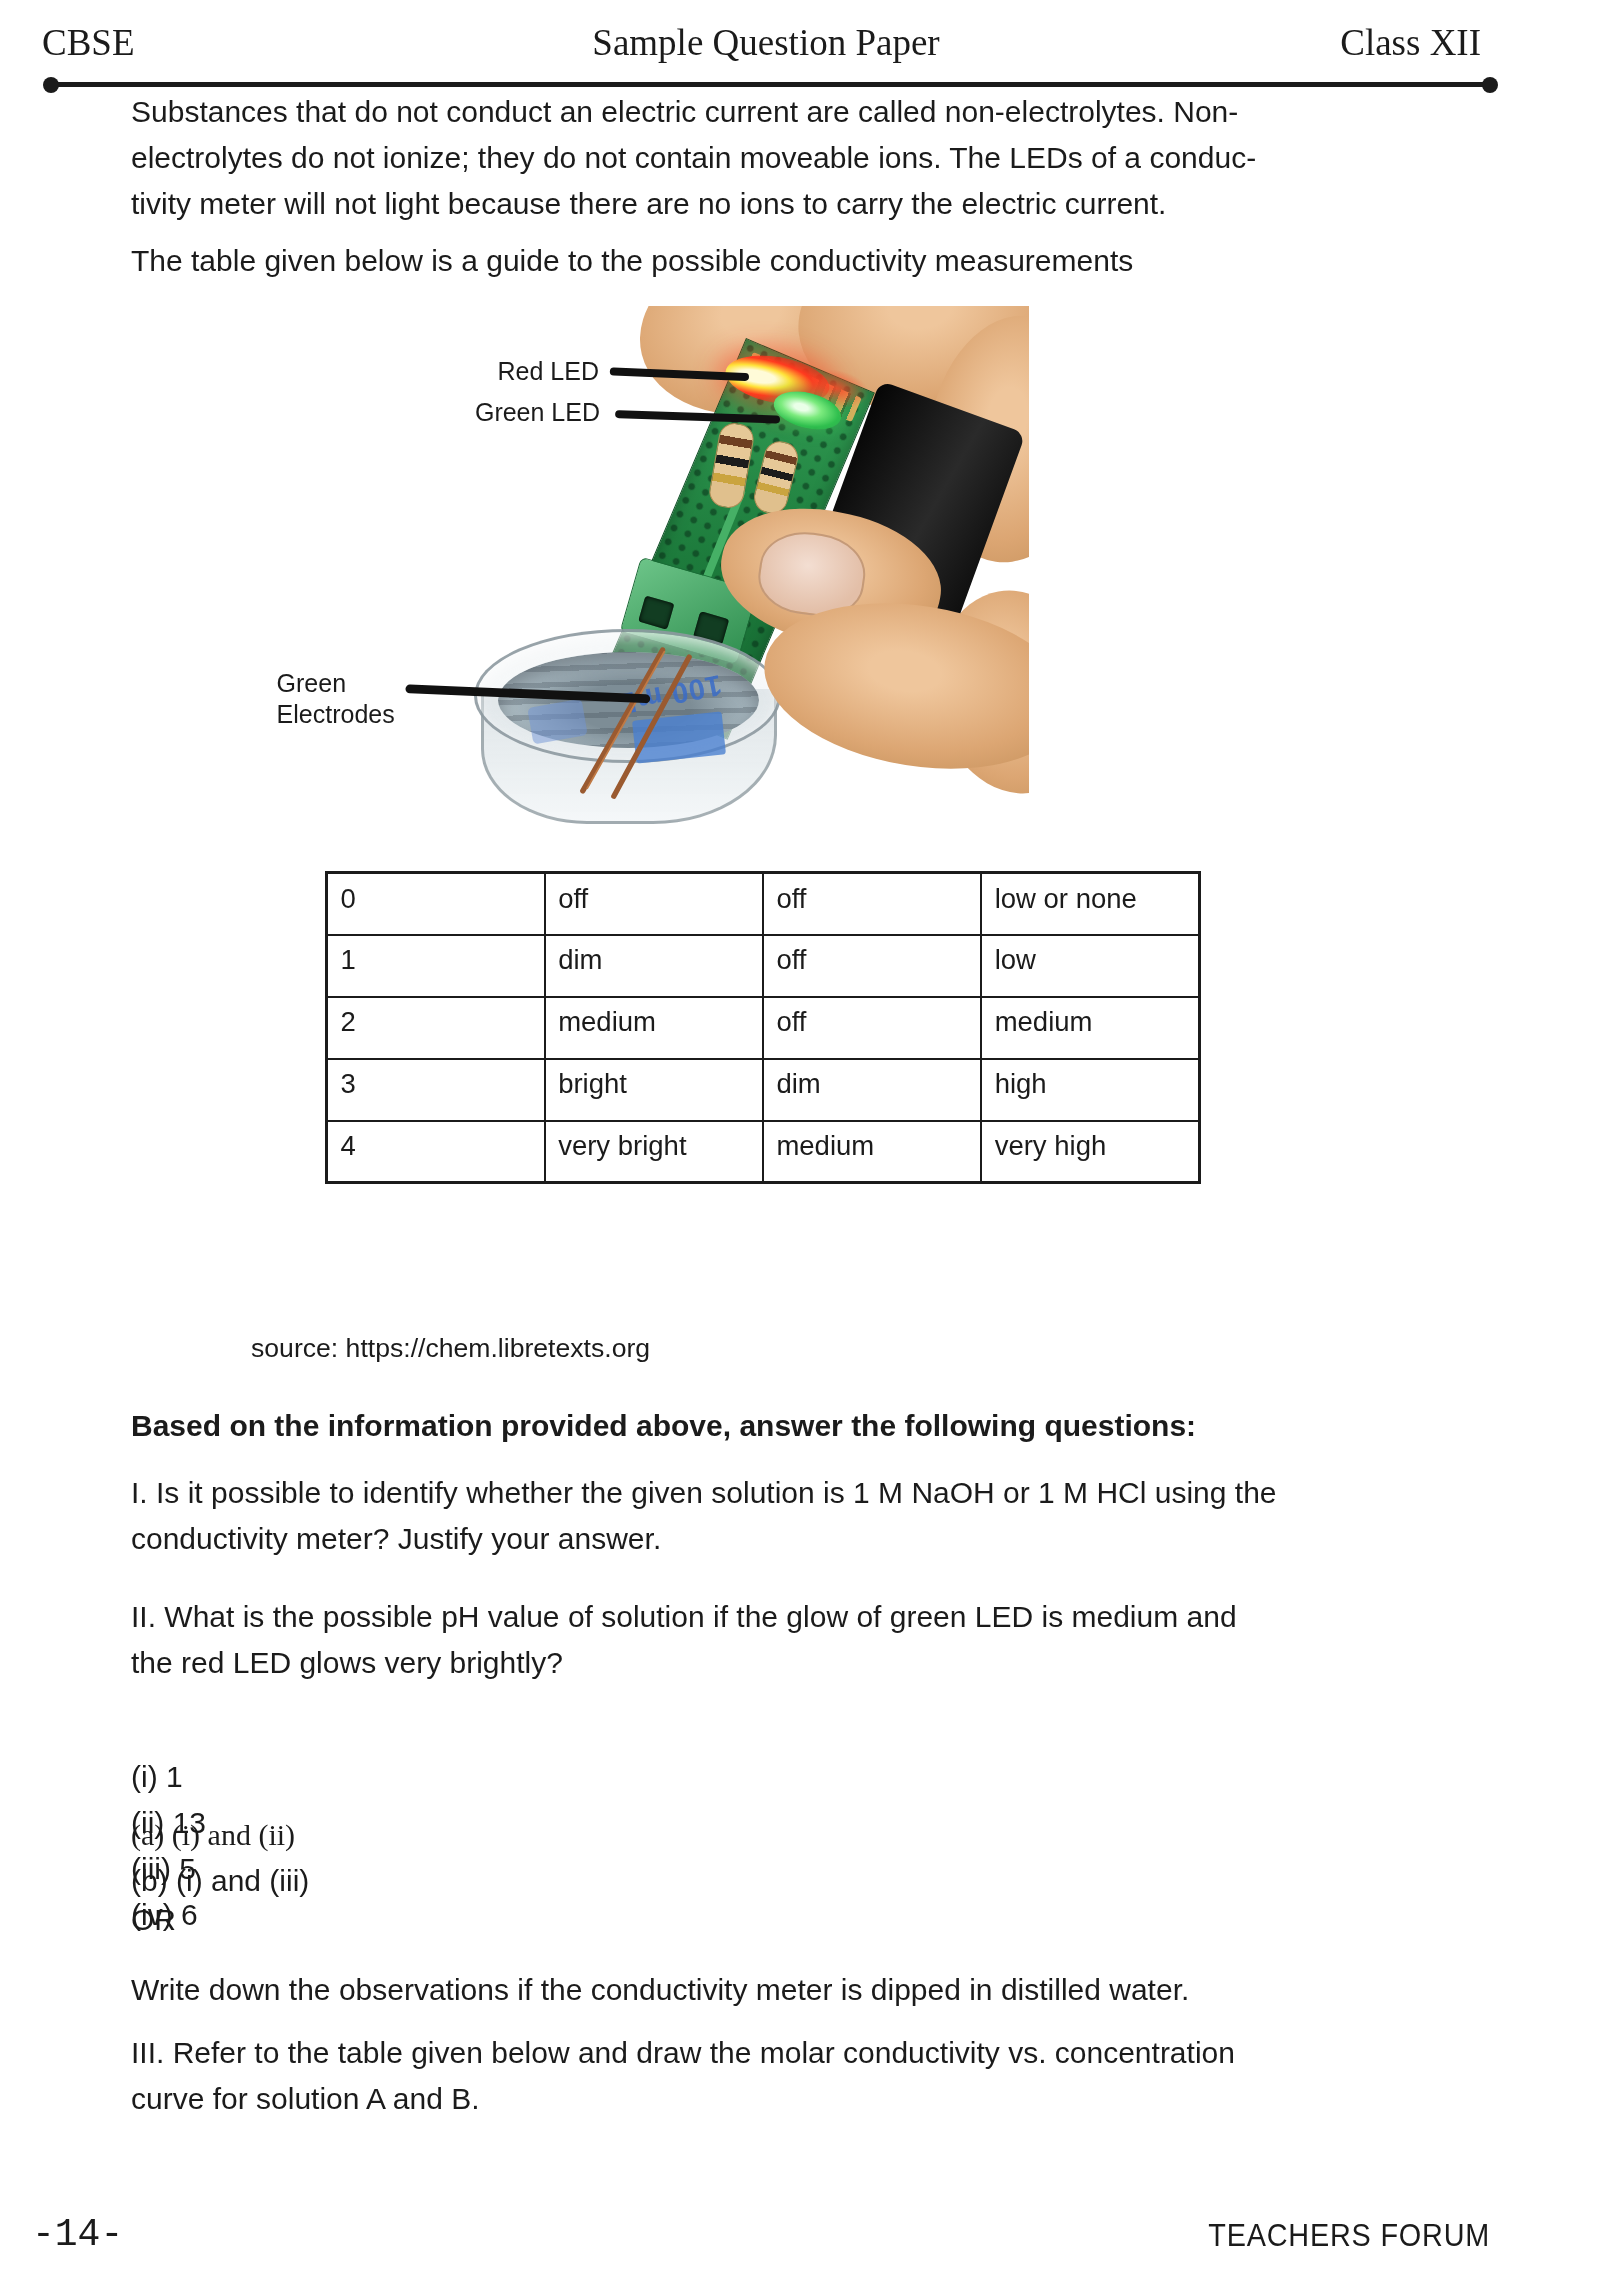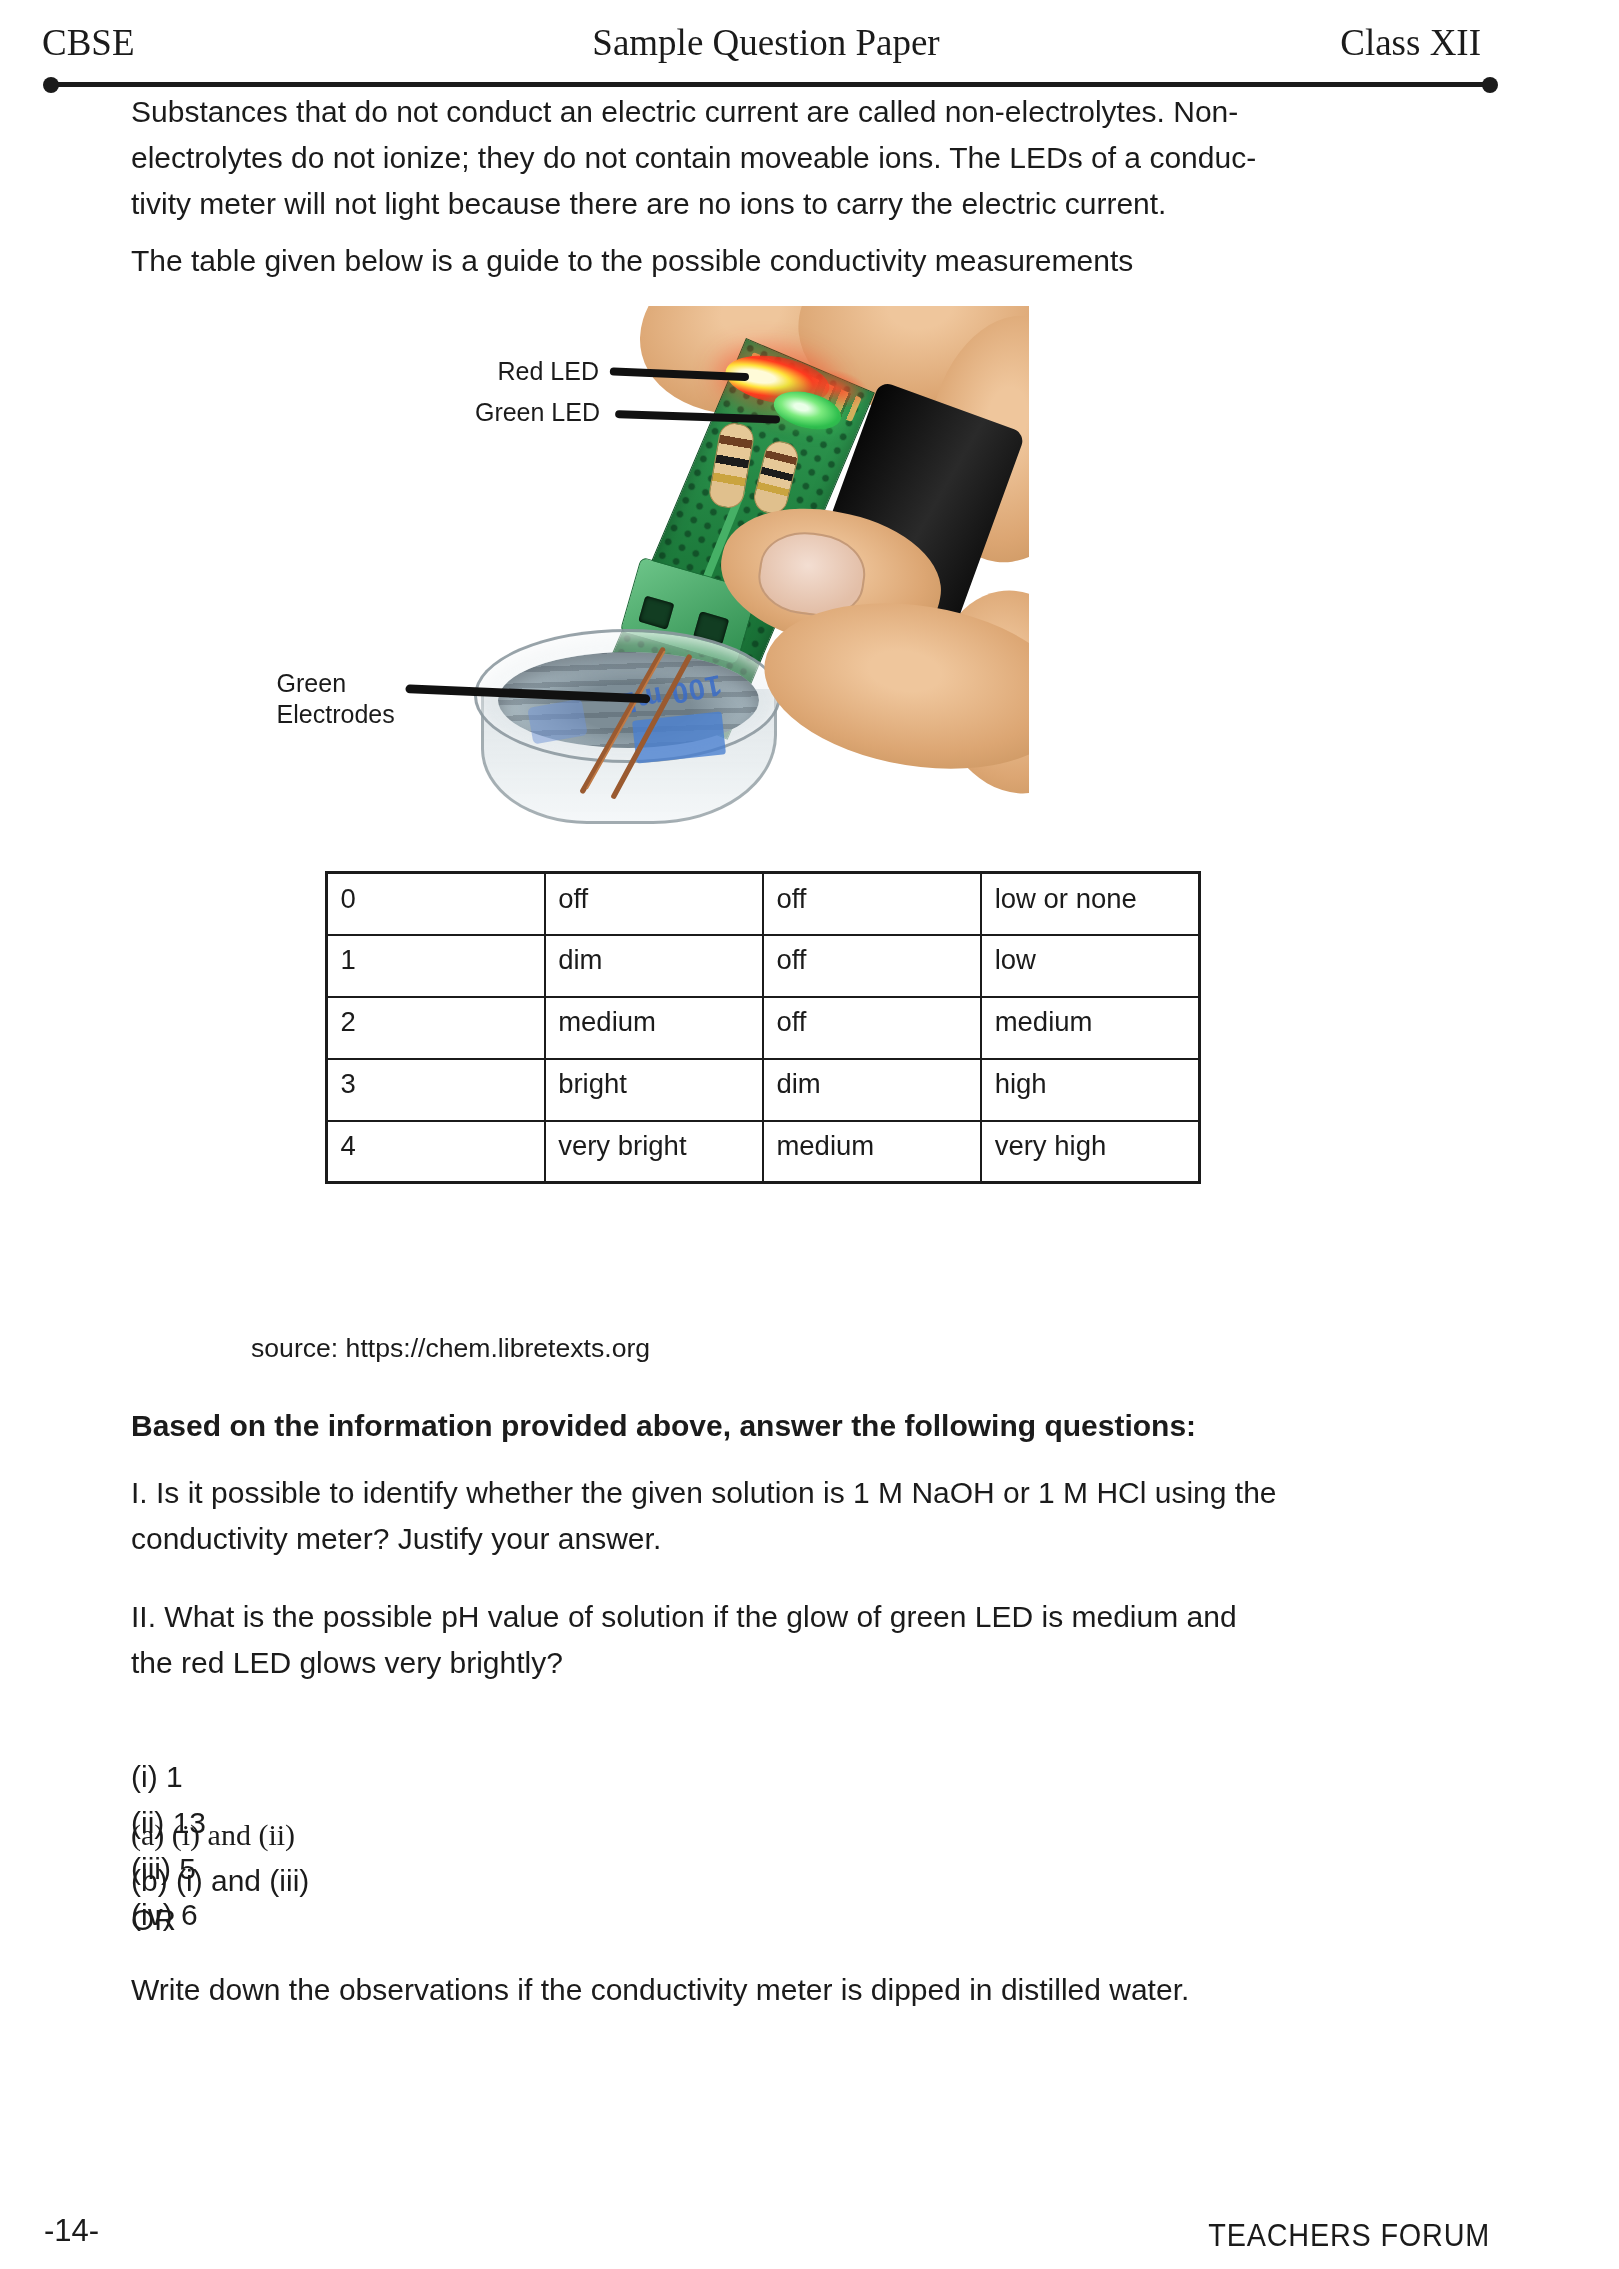--- a/index.html
+++ b/index.html
@@ -29,21 +29,21 @@
   .q2 { top:1594px; }
   .choices { top:1708px; }
   .choices span { display:inline-block; }
   .ch-i { width:269px; } .ch-ii { width:234px; } .ch-iii { width:250px; }
   .row-ab { top:1766px; } .row-cd { top:1834px; }
   .opt-left { display:inline-block; width:622px;font-family:Liberation Serif, serif; }
   .or-div { top:1897px; width:1321px; text-align:left; }
   .writeq { top:1967px; }
   .q3 { top:2030px; }
   
-  .foot-num { position:absolute; left:44px; top:2213px; font-family:Liberation Sans, sans-serif; font-size:31px; }
+  .foot-num { position:absolute; left:32px; top:2213px; font-family:Liberation Mono, monospace; font-size:38px; }
   .foot-pub { position:absolute; right:129px; top:2217px; font-size:32px; letter-spacing:0.9px; transform:scaleX(.9); transform-origin:right center; }
   
   table.cond { position:absolute; left:325px; top:871px; width:876px; border-collapse:collapse; table-layout:fixed; font-size:27.5px; }
   table.cond { border:3.5px solid #1b1b1b; }
   table.cond td, table.cond th { border:2.7px solid #1b1b1b; vertical-align:top; text-align:left; font-weight:normal; padding:8.9px 5.3px 0 12.4px; }
   .c1 { width:166px; } .c2 { width:297px; } .c3 { width:217px; } .c4 { width:196px; }
   tr.hrow { height:74px; } tr.drow { height:62px; }
   
   .figure { position:absolute; left:266px; top:306px; width:763px; height:523px; background:#fff; overflow:hidden; }
   .figure > div { position:absolute; }
@@ -209,18 +209,20 @@
     <span class="ch-iv">(iv) 6</span>
   </div>
 
   <div class="blk row-ab">
     <span class="opt-left">(a) (i) and (ii)</span>
     <span>(b) (i) and (iii)</span>
   </div>
 
   <div class="blk or-div">OR</div>
   <div class="blk writeq">Write down the observations if the conductivity meter is dipped in distilled water.</div>
+  <div class="blk q3">III. Refer to the table given below and draw the molar conductivity vs. concentration
+curve for solution A and B.</div>
 
   <div class="foot-num">-14-</div>
   <div class="foot-pub">TEACHERS FORUM</div>
 
 </div>
 
 
 </body></html>

